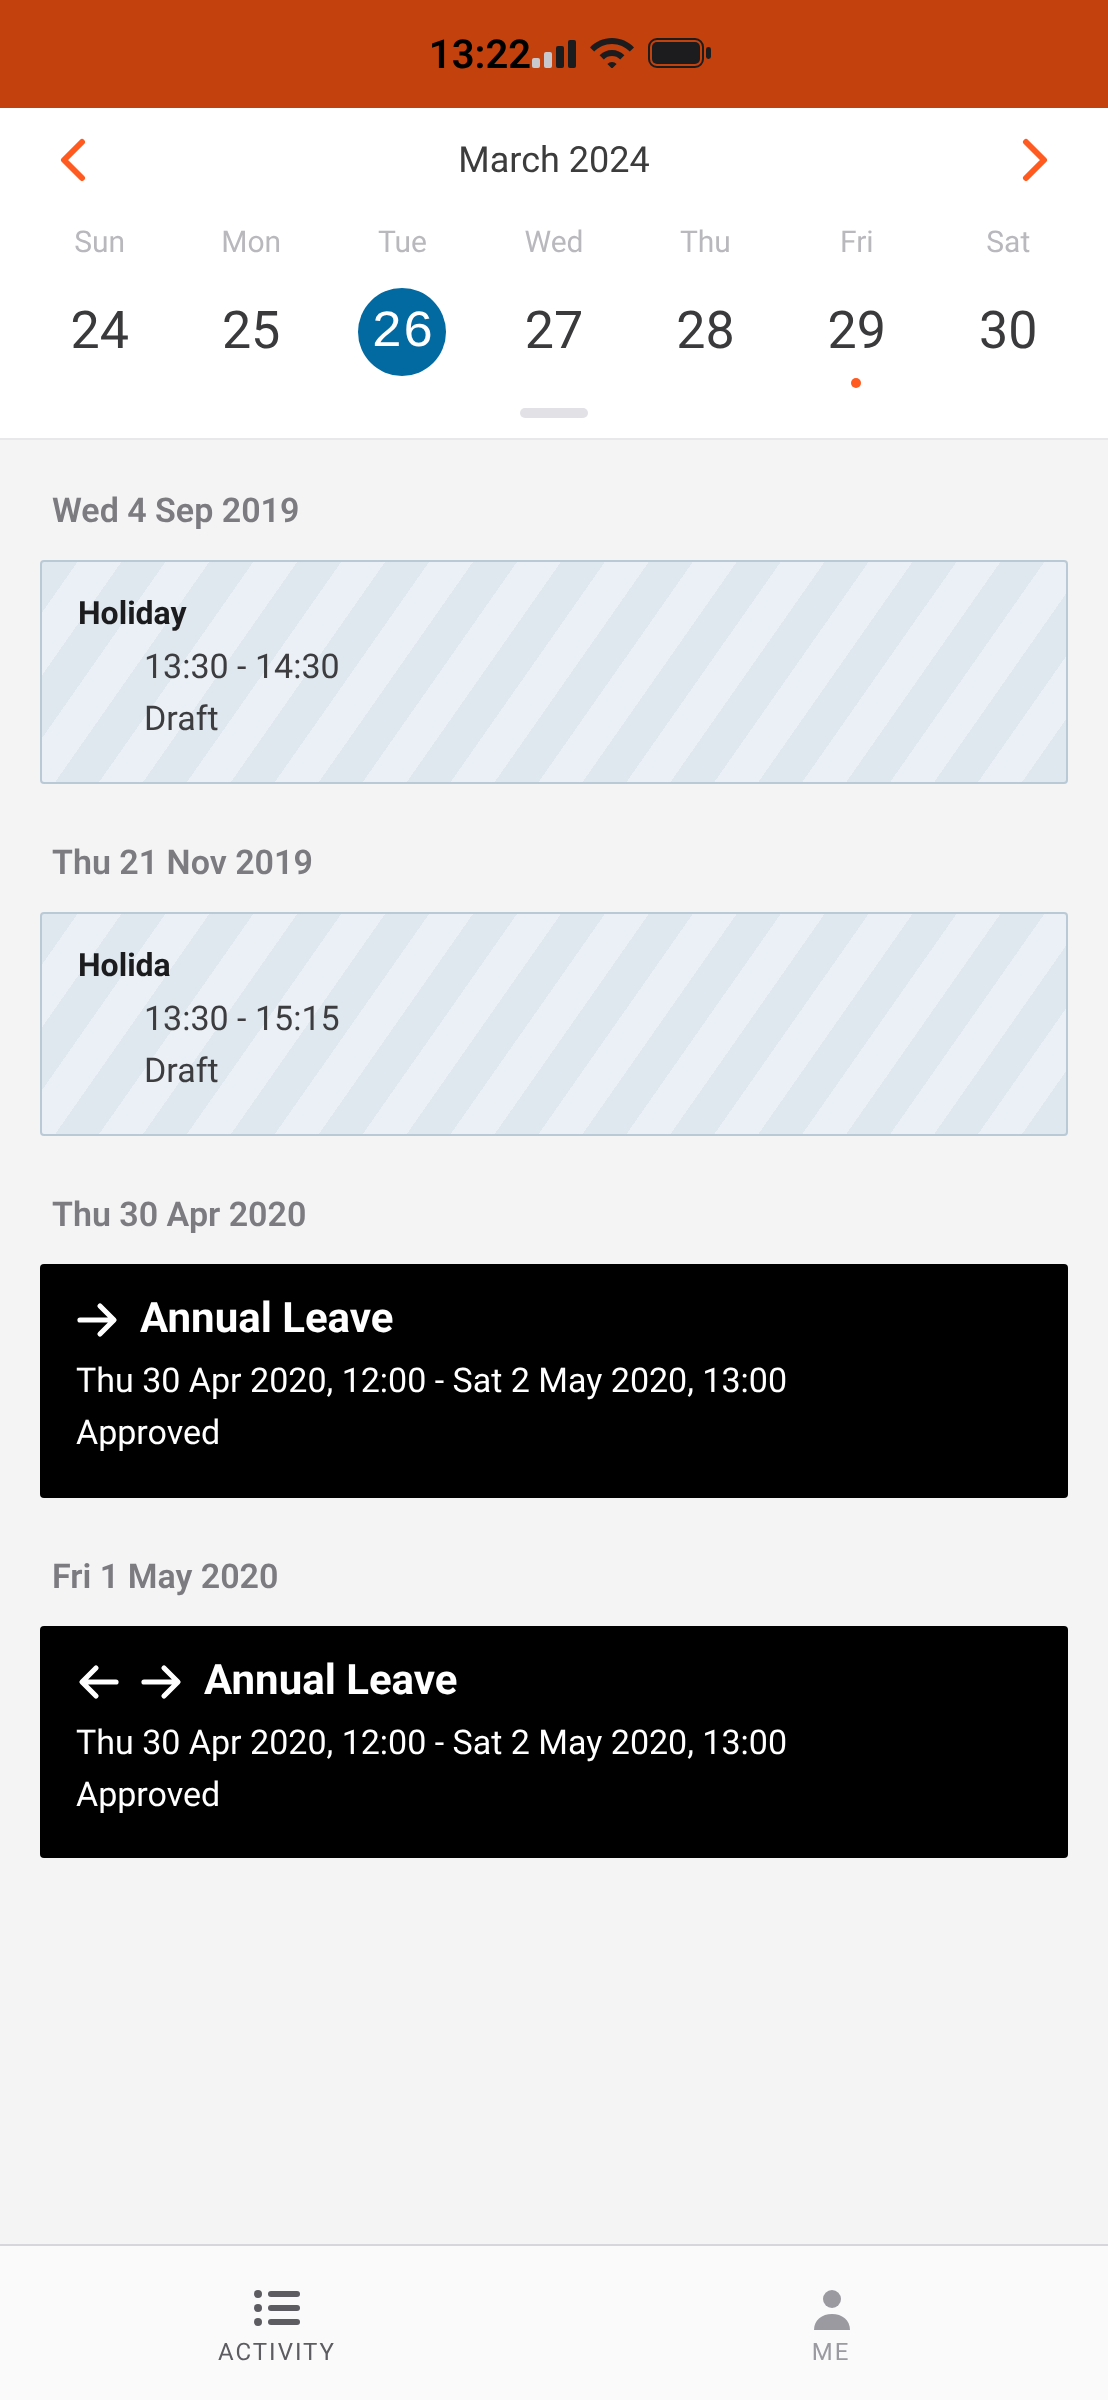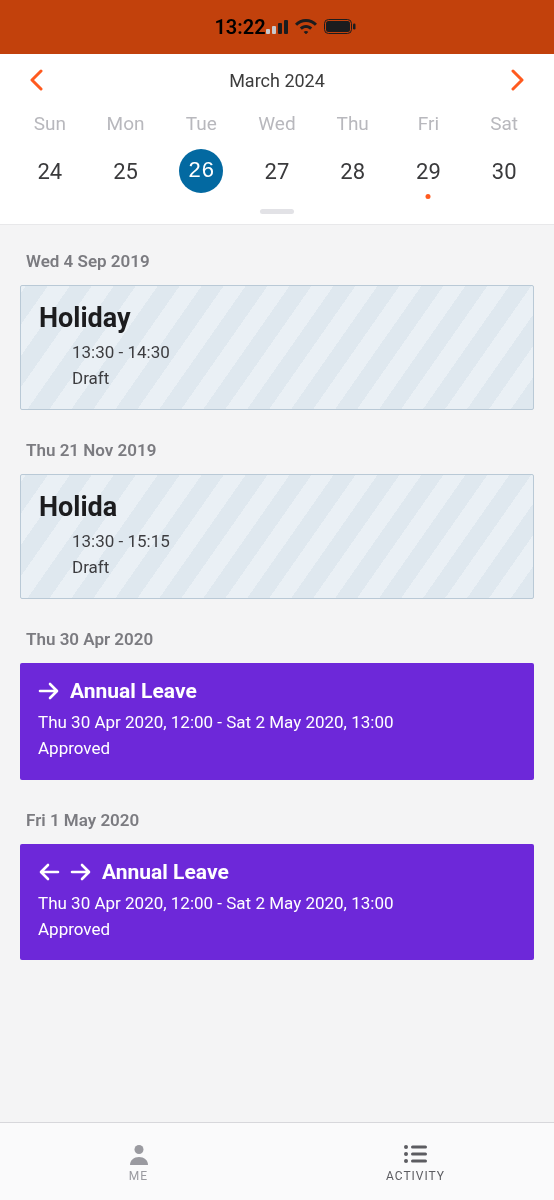--- a/index.html
+++ b/index.html
@@ -9,42 +9,42 @@
 .status-bar { height: 54px; background: #c2410c; display: flex; align-items: center; justify-content: center; padding: 0 34px 0 50px; font-size: 20px; font-weight: 600; }
 .status-right { display: flex; align-items: center; gap: 7px; }
 
 
 .cal-wrapper { background: #fff; border-bottom: 1px solid #e8e8ea; padding-bottom: 10px; }
 .cal-header { display: flex; align-items: center; justify-content: space-between; padding: 14px 24px 4px; }
 .cal-title { font-size: 18px; color: #3c3c3c; font-weight: 400; }
 .chev { width: 24px; height: 24px; display: inline-flex; align-items: center; justify-content: center; color: #ff5a1f; cursor: pointer; }
 .days-row, .dates-row { display: grid; grid-template-columns: repeat(7, 1fr); text-align: center; }
 .days-row { padding: 16px 12px 10px; }
-.day-label { font-size: 19px; color: #b8b8bd; }
+.day-label { font-size: 15px; color: #b8b8bd; }
 .dates-row { padding: 4px 12px 8px; align-items: center; }
 .date-cell { position: relative; display: flex; justify-content: center; }
-.date-num { font-size: 22px; color: #3a3a3c; width: 44px; height: 44px; display: flex; align-items: center; justify-content: center; border-radius: 50%; }
+.date-num { font-size: 26px; color: #3a3a3c; width: 44px; height: 44px; display: flex; align-items: center; justify-content: center; border-radius: 50%; }
 .date-num.selected { background: #0369a1; color: #fff; font-weight: 500; font-family: Liberation Mono, monospace; }
 .date-dot { position: absolute; bottom: -6px; left: 50%; transform: translateX(-50%); width: 5px; height: 5px; border-radius: 50%; background: #ff5a1f; }
 .handle { width: 34px; height: 5px; background: #e2e2e6; border-radius: 3px; margin: 8px auto 0; }
 
 
 .events { padding: 0 20px 0; }
 .group-header { font-size: 17px; font-weight: 600; color: #7b7b80; padding: 26px 6px 14px; }
 
 .card { border-radius: 2px; padding: 16px 18px 18px; margin-bottom: 4px; }
 .card.draft {
   border: 1px solid #b9c9d6;
   background: repeating-linear-gradient(-55deg, #dfe8ef 0, #dfe8ef 18px, #eaf0f5 18px, #eaf0f5 36px);
   color: #2b2b2d;
 }
-.card.draft .card-title { font-size: 27px; font-weight: 700; margin-bottom: 6px; color: #1c1c1e; }
+.card.draft .card-title { font-size: 16px; font-weight: 700; margin-bottom: 6px; color: #1c1c1e; }
 .card.draft .card-line { font-size: 17px; color: #3d3d40; line-height: 1.5; margin-left: 33px; }
 
-.card.approved { background: #6d28d9; color: #fff; }
+.card.approved { background: #000000; color: #fff; }
 .card.approved .card-title-row { display: flex; align-items: center; gap: 10px; margin-bottom: 6px; }
 .card.approved .card-title { font-size: 21px; font-weight: 700; }
 .card.approved .card-line { font-size: 17px; line-height: 1.55; }
 .arrow-icon { display: inline-flex; }
 
 
 .bottom-nav { position: absolute; bottom: 0; left: 0; width: 554px; height: 78px; background: #fafafb; border-top: 1px solid #d7d7db; display: grid; grid-template-columns: 1fr 1fr; }
 .nav-item { display: flex; flex-direction: column; align-items: center; justify-content: center; gap: 2px; font-size: 12px; letter-spacing: 1px; color: #9a9aa0; }
 .nav-item.active { color: #5c5c61; }
 .nav-icon { height: 26px; display: flex; align-items: center; }
@@ -175,35 +175,35 @@
           <span class="card-title">Annual Leave</span>
         </div>
         <div class="card-line">Thu 30 Apr 2020, 12:00 - Sat 2 May 2020, 13:00</div>
         <div class="card-line">Approved</div>
       </div>
     </div>
 
 </div>
 
 <div class="bottom-nav">
-  <div class="nav-item">
-    <span class="nav-icon">
-      <svg width="22" height="22" viewBox="0 0 22 22">
-          <circle cx="11" cy="6.5" r="4.5" fill="#9a9aa0"></circle>
-          <path d="M2 22c0-5 4-8 9-8s9 3 9 8" fill="#9a9aa0"></path>
-        </svg>
-    </span>
-    <span>ME</span>
-  </div>
   <div class="nav-item active">
     <span class="nav-icon">
       <svg width="26" height="20" viewBox="0 0 26 20">
           <circle cx="3" cy="3" r="2" fill="#5c5c61"></circle>
           <rect x="8" y="1.5" width="16" height="3" rx="1.5" fill="#5c5c61"></rect>
           <circle cx="3" cy="10" r="2" fill="#5c5c61"></circle>
           <rect x="8" y="8.5" width="16" height="3" rx="1.5" fill="#5c5c61"></rect>
           <circle cx="3" cy="17" r="2" fill="#5c5c61"></circle>
           <rect x="8" y="15.5" width="16" height="3" rx="1.5" fill="#5c5c61"></rect>
         </svg>
     </span>
     <span>ACTIVITY</span>
   </div>
+  <div class="nav-item">
+    <span class="nav-icon">
+      <svg width="22" height="22" viewBox="0 0 22 22">
+          <circle cx="11" cy="6.5" r="4.5" fill="#9a9aa0"></circle>
+          <path d="M2 22c0-5 4-8 9-8s9 3 9 8" fill="#9a9aa0"></path>
+        </svg>
+    </span>
+    <span>ME</span>
+  </div>
 </div>
 
 </body></html>

